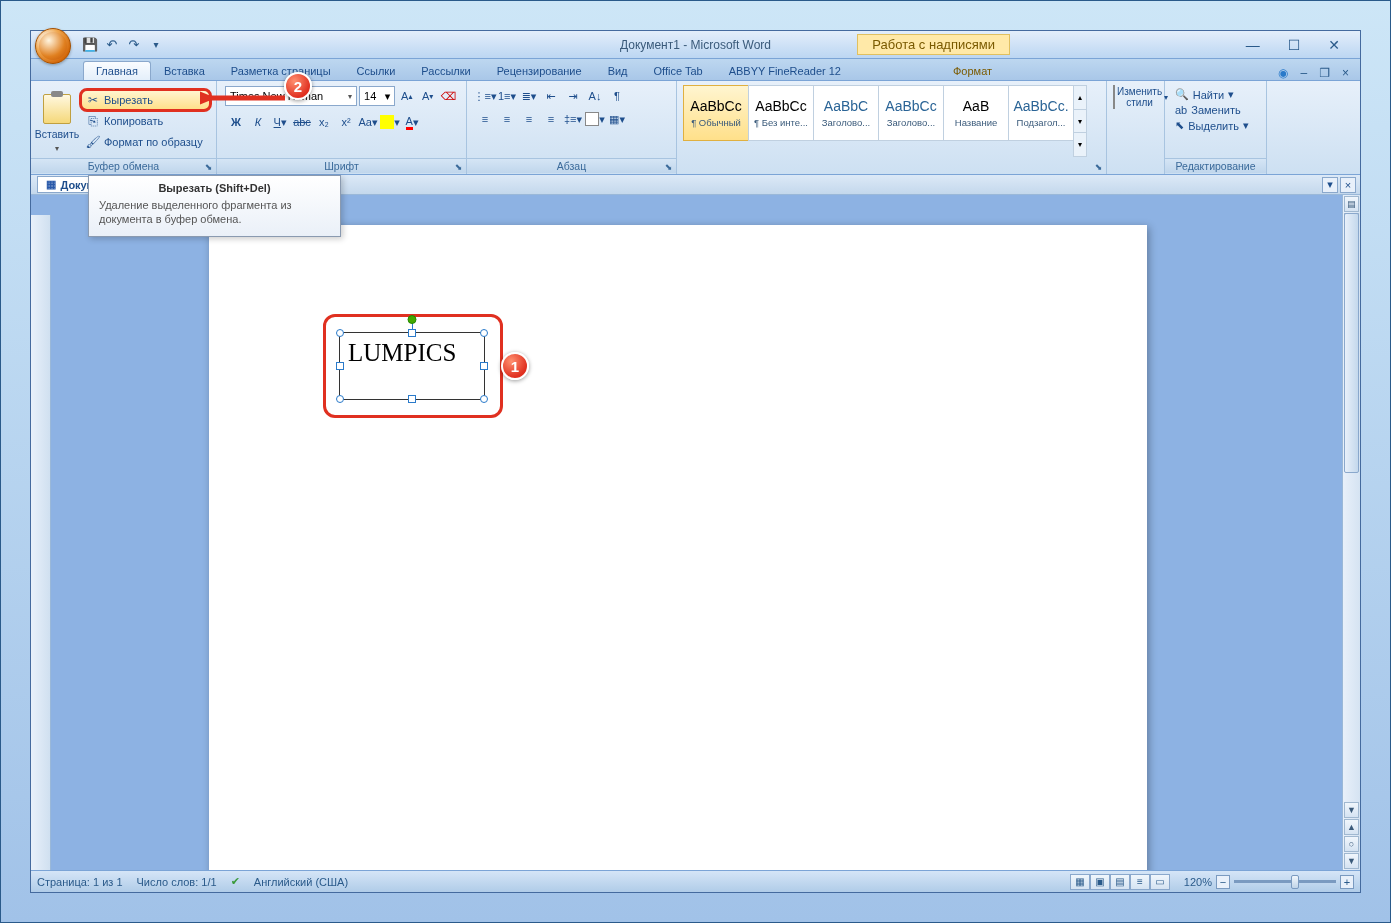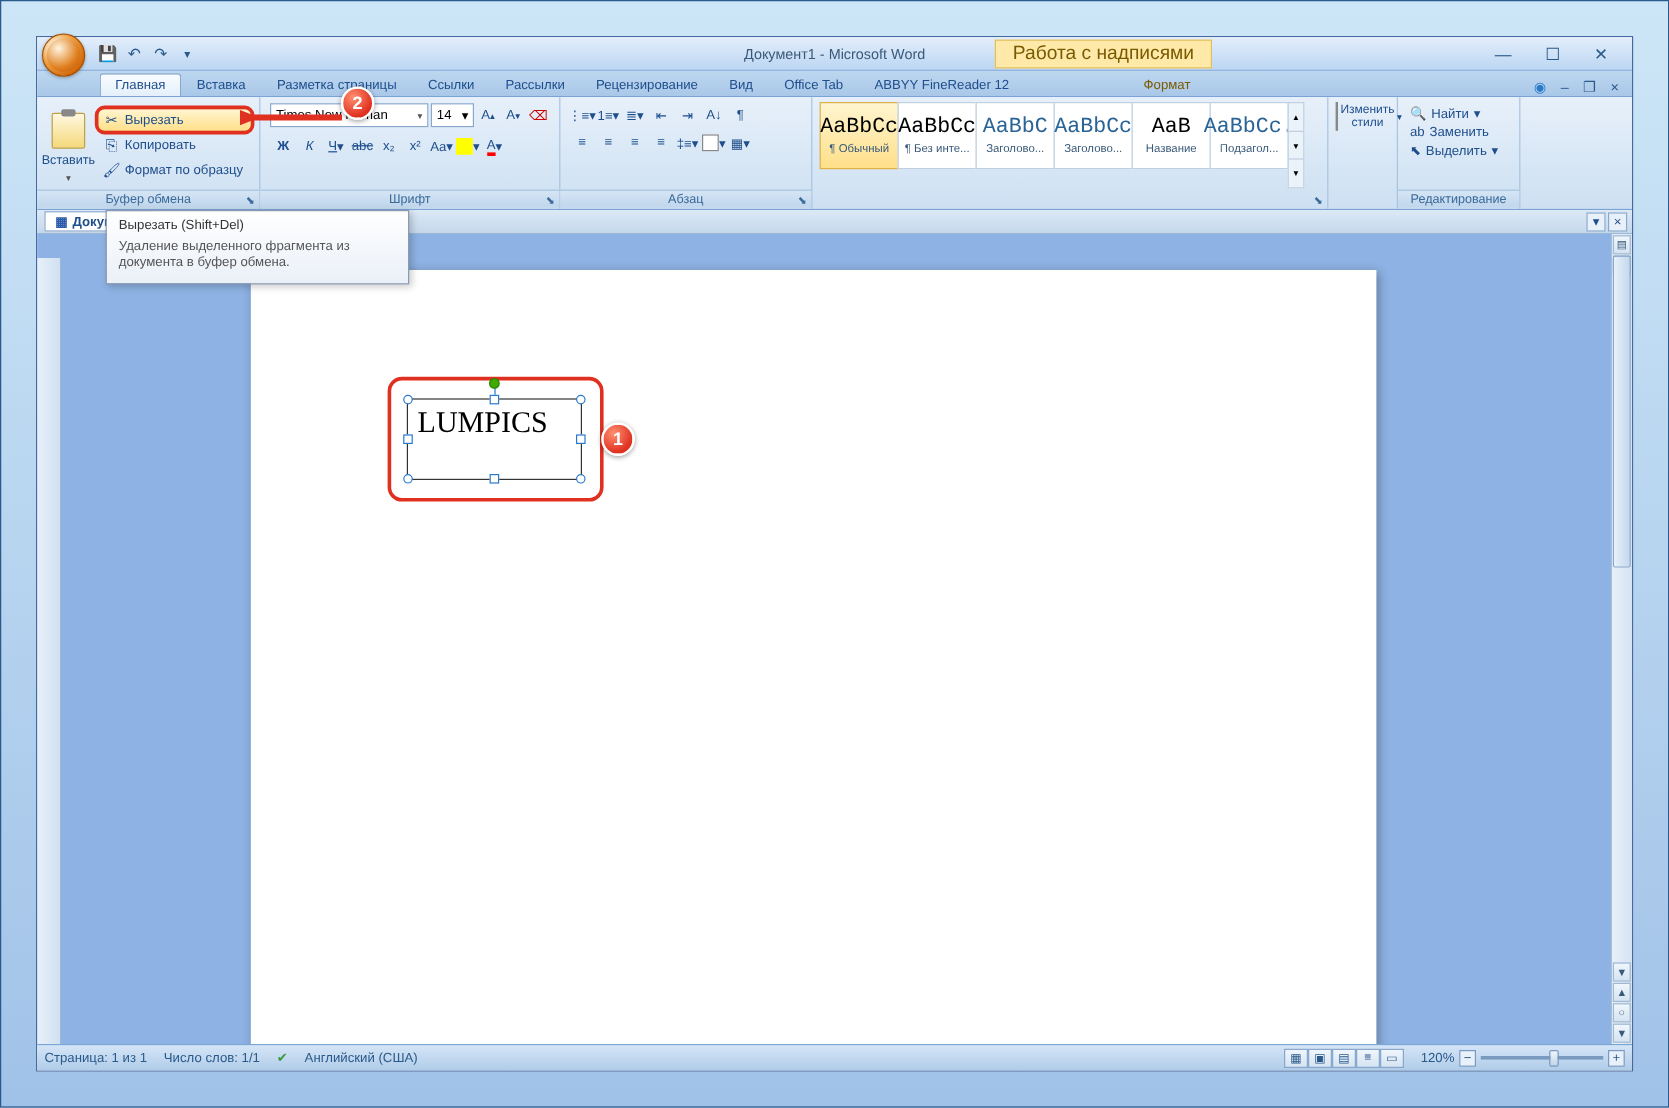--- a/index.html
+++ b/index.html
@@ -5,21 +5,21 @@
 * { margin:0; padding:0; box-sizing:border-box; font-family:"Segoe UI",Tahoma,sans-serif; }
 body { background:#8db2e3; overflow:hidden; width:1391px; height:923px; position:relative; }
 .outer-frame { position:absolute; inset:0; border:1px solid #2a5a8a; background:linear-gradient(to bottom,#cde6f7,#a1c2e8); }
 .inner-white { position:absolute; top:29px; left:29px; right:29px; bottom:29px; background:#fff; border:1px solid #446a9e; display:flex; flex-direction:column; }
 .titlebar { height:28px; background:linear-gradient(to bottom,#e3eefb,#bcd6f2); display:flex; align-items:center; position:relative; border-bottom:1px solid #7ba4d6; }
 .office-btn { width:36px; height:36px; border-radius:50%; background:radial-gradient(circle at 30% 30%,#fff,#f0a850 40%,#d06000 80%); border:1px solid #a55000; margin:2px 4px 0 4px; position:relative; z-index:10; box-shadow:0 1px 3px rgba(0,0,0,.3); }
 .office-btn::before{content:"";position:absolute;top:3px;left:3px;right:3px;bottom:3px;border-radius:50%;background:radial-gradient(circle at 35% 30%,#fff5e0,#e08020 60%,#c05000);}
 .qat { display:flex; align-items:center; gap:4px; margin-left:6px; }
 .qat-item { width:18px; height:18px; display:flex; align-items:center; justify-content:center; color:#2a5a8a; font-size:13px; cursor:pointer; }
 .title-text { position:absolute; left:50%; transform:translateX(-50%); font-size:12px; color:#3a5a7a; }
-.context-tab-label { position:absolute; right:350px; background:#ffe9a8; border:1px solid #e0c060; font-size:16px; color:#7a5a00; padding:2px 14px; }
+.context-tab-label { position:absolute; right:350px; background:#ffe9a8; border:1px solid #e0c060; font-size:13px; color:#7a5a00; padding:2px 14px; }
 .window-controls { margin-left:auto; display:flex; gap:12px; padding-right:12px; }
 .window-controls span { font-size:14px; color:#2a5a8a; cursor:pointer; padding:2px 8px; }
 .tab-row { height:22px; background:linear-gradient(to bottom,#bdd7f0,#a9c7e8); display:flex; align-items:flex-end; padding-left:52px; border-bottom:1px solid #7ba4d6; }
 .tab { padding:3px 12px 3px; font-size:11px; color:#1e4e8c; cursor:pointer; border:1px solid transparent; border-bottom:none; }
 .tab.active { background:linear-gradient(to bottom,#f9fcff,#e4effa); border-color:#8aa8cc; border-radius:3px 3px 0 0; color:#1e4e8c;margin-top:15px; }
 .tab.context { color:#7a5a00; margin-left:86px; }
 .mdi-ctrl { margin-left:auto; display:flex; gap:6px; padding-right:8px; font-size:12px; color:#2a5a8a; }
 .mdi-ctrl span{cursor:pointer; padding:0 3px;}
 .ribbon { height:94px; background:linear-gradient(to bottom,#e7f0fa,#cde0f2); display:flex; border-bottom:1px solid #7ba4d6; }
 .ribbon-group { border-right:1px solid #a8c4e0; display:flex; flex-direction:column; position:relative; padding:2px 4px 0; }
@@ -44,35 +44,35 @@
 .mini-btn sup{font-size:8px;}
 .font-row2 { display:flex; align-items:center; gap:0; padding:6px 4px 0; }
 .font-row2 .mini-btn { width:22px; }
 .para-group { width:210px; }
 .para-row { display:flex; gap:0; padding:3px 3px 0; }
 .para-row .mini-btn{ width:22px; }
 .styles-group { flex:0 0 auto; width:430px; }
 .gallery { display:flex; gap:0; padding:2px 2px; height:76px; overflow:hidden; }
 .style-item { width:66px; height:56px; border:1px solid #c0d0e0; background:#fff; display:flex; flex-direction:column; align-items:center; justify-content:center; font-size:10px; color:#3a5a7a; cursor:pointer; margin-right:-1px; }
 .style-item.active{ background:linear-gradient(to bottom,#fff5d0,#ffe08a); border-color:#e0b040; }
-.style-item .aa { font-family:Liberation Mono, monospace; font-size:18px; margin-bottom:3px; color:#000; }
+.style-item .aa { font-family:Liberation Sans, sans-serif; font-size:14px; margin-bottom:3px; color:#000; }
 .style-item .aa.blue{color:#2a6496;}
 .style-item .nm { font-size:9.5px; white-space:nowrap; overflow:hidden; max-width:60px; }
 .change-styles { width:48px; display:flex; flex-direction:row; align-items:center; gap:2px; cursor:pointer; padding:2px; }
 .change-styles .ico { width:28px; height:24px; background:linear-gradient(45deg,#f55,#5af,#fc5); border:1px solid #888; }
 .change-styles span { font-size:10px; color:#1e4e8c; text-align:center; line-height:11px; }
 .edit-group { width:102px; }
 .edit-list { display:flex; flex-direction:column; padding:4px 4px 0; gap:1px; }
 .edit-item { display:flex; align-items:center; gap:4px; font-size:11px; color:#1e4e8c; cursor:pointer; padding:1px 2px; }
 .doc-tab-bar { height:20px; background:linear-gradient(to bottom,#dce9f7,#c4d8ec); display:flex; align-items:center; border-bottom:1px solid #9ab8d8; padding-left:6px; position:relative; }
 .doc-tab { background:#fff; border:1px solid #8aa8cc; font-size:11px; color:#1e4e8c; padding:0 8px; height:17px; display:flex; align-items:center; gap:4px; font-weight:bold; }
 .doc-tab-ctrl { margin-left:auto; display:flex; gap:2px; padding-right:4px; }
 .doc-tab-ctrl span { width:16px; height:16px; display:flex; align-items:center; justify-content:center; font-size:11px; color:#1e4e8c; cursor:pointer; border:1px solid #8aa8cc; background:#e8f0fa; }
 .tooltip { position:absolute; top:0; left:57px; width:253px; background:linear-gradient(to bottom,#fff,#eaf0f8); border:1px solid #8a9ab0; box-shadow:2px 2px 6px rgba(0,0,0,.2); padding:6px 10px 10px; z-index:100; }
-.tooltip-head { font-size:11px; font-weight:normal; color:#333; margin-bottom:4px; }
+.tooltip-head { font-size:11px; font-weight:bold; color:#333; margin-bottom:4px;text-align:center; }
 .tooltip-body { font-size:11px; color:#555; line-height:14px; }
 .workspace { flex:1; background:#8db2e3; position:relative; overflow:hidden; }
 .ruler-v { position:absolute; left:0; top:20px; bottom:0; width:20px; background:linear-gradient(to right,#e8f0fa,#d0e0f0); border-right:1px solid #9ab8d8; }
 .page { position:absolute; left:178px; top:30px; width:938px; height:860px; background:#fff; box-shadow:2px 2px 8px rgba(0,0,0,.3); }
 .textbox-wrap { position:absolute; left:120px; top:95px; width:168px; height:92px; }
 .redring1 { position:absolute; inset:-6px; border:3px solid #e03020; border-radius:12px; }
 .textbox { position:absolute; left:10px; top:12px; width:146px; height:68px; background:#fff; border:1px solid #333; }
 .textbox-content { padding:6px 8px; font-family:"Times New Roman",serif; font-size:25px; color:#000; }
 .handle { position:absolute; width:8px; height:8px; background:#fff; border:1px solid #2a7aca; }
 .handle.c { border-radius:50%; }

